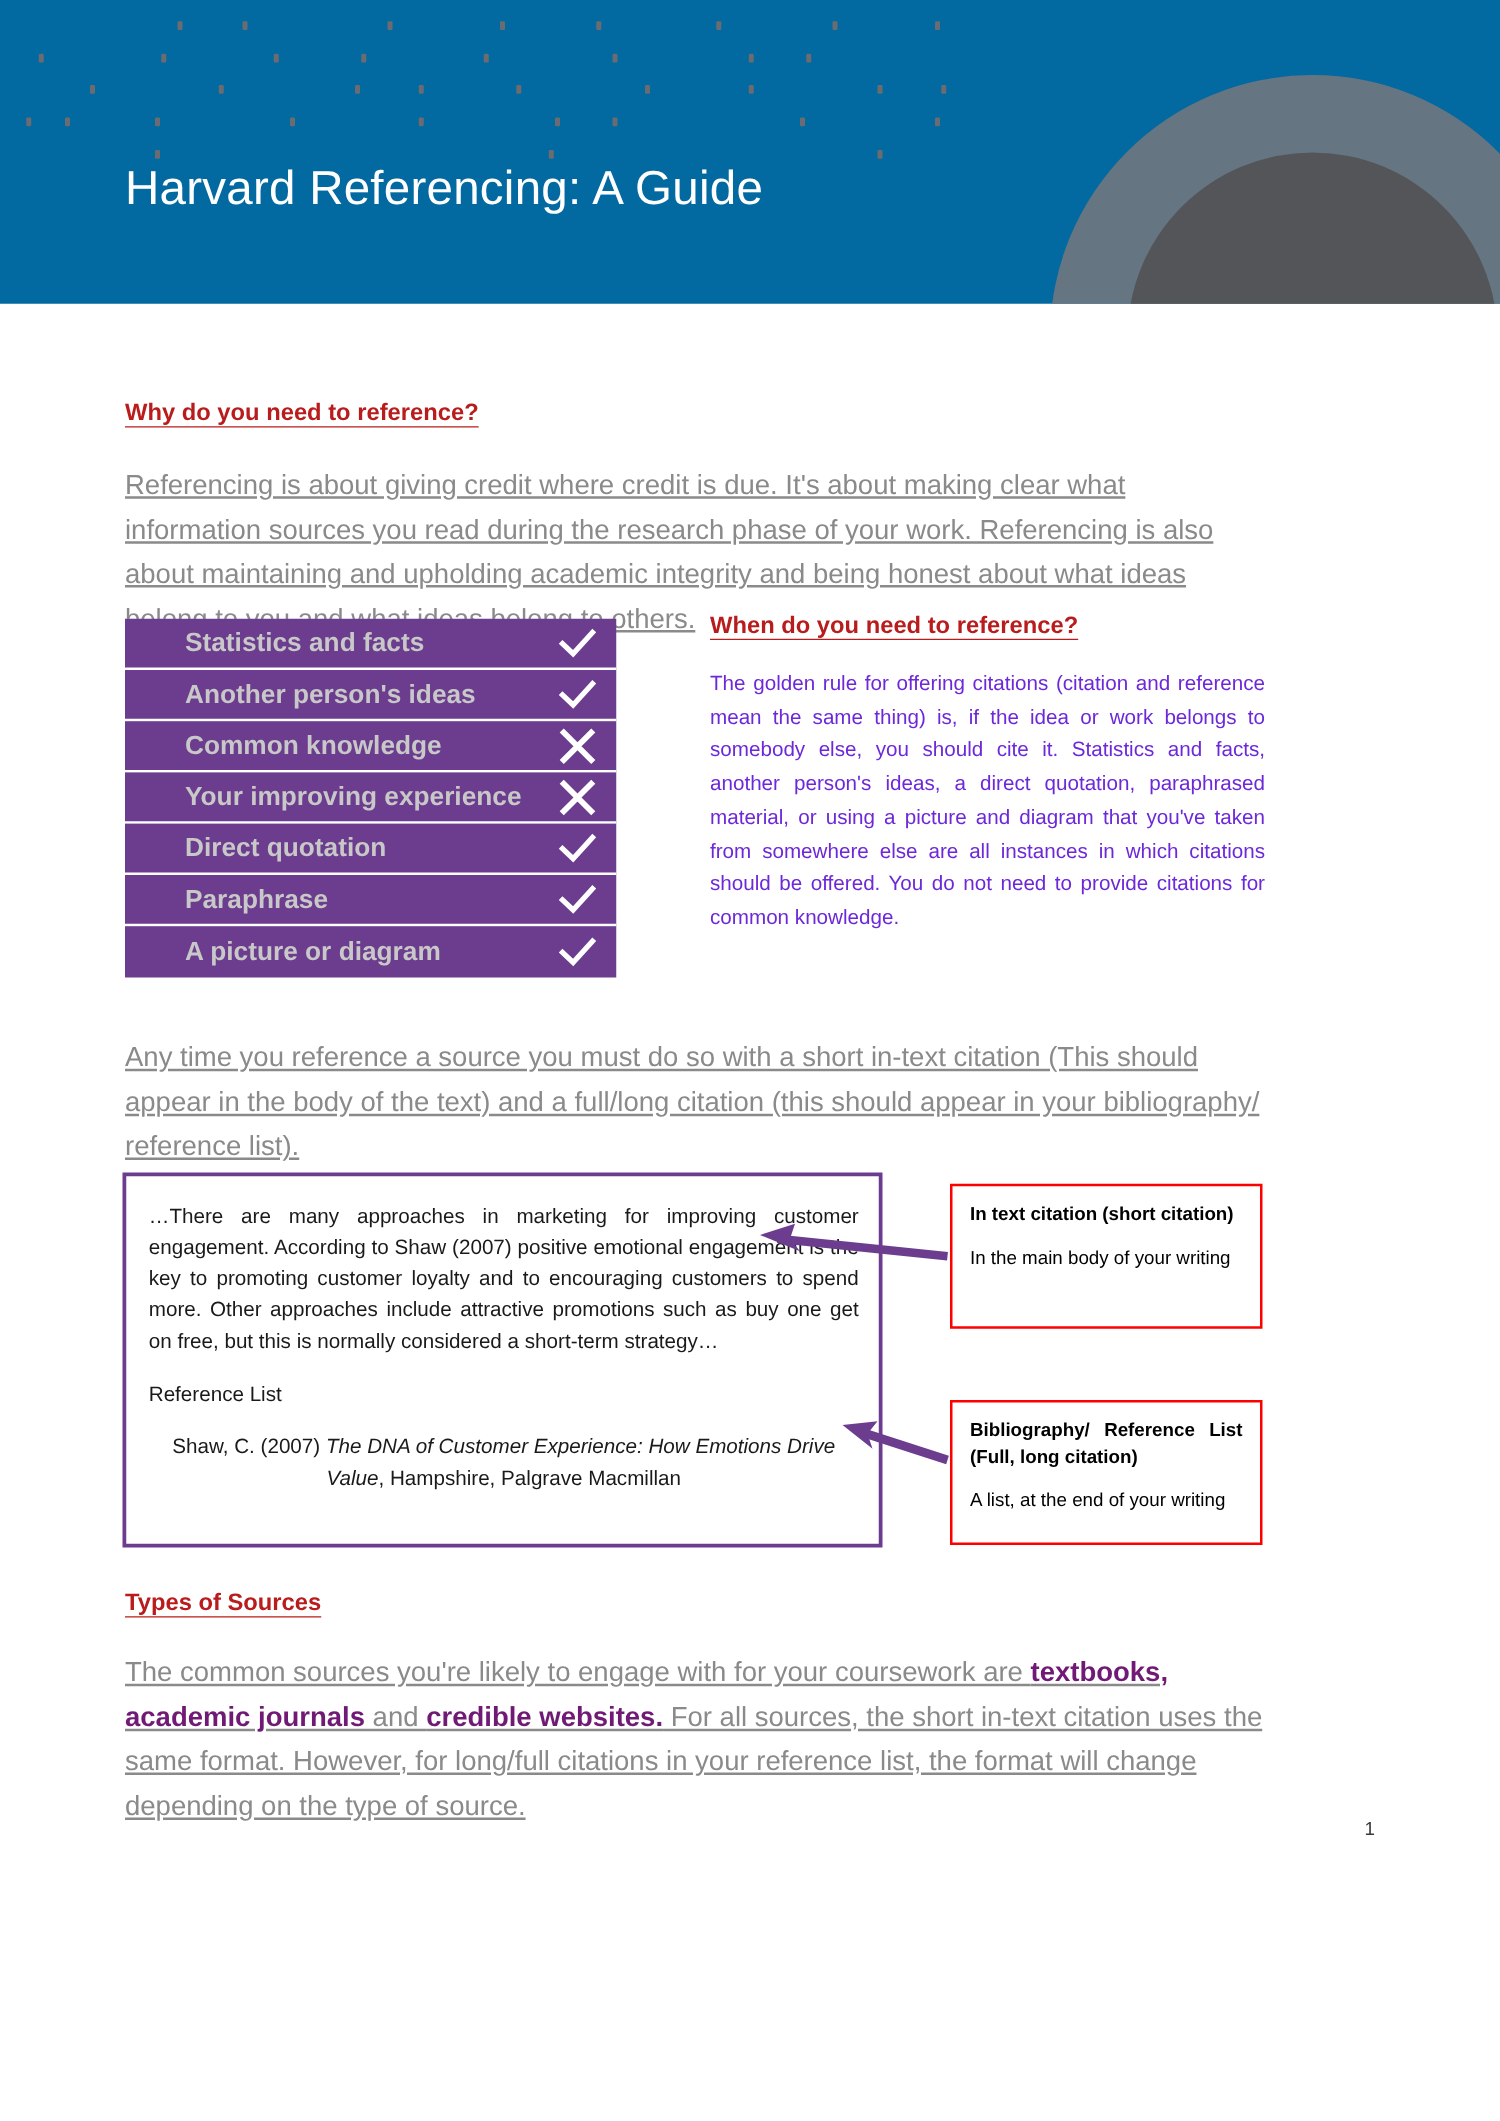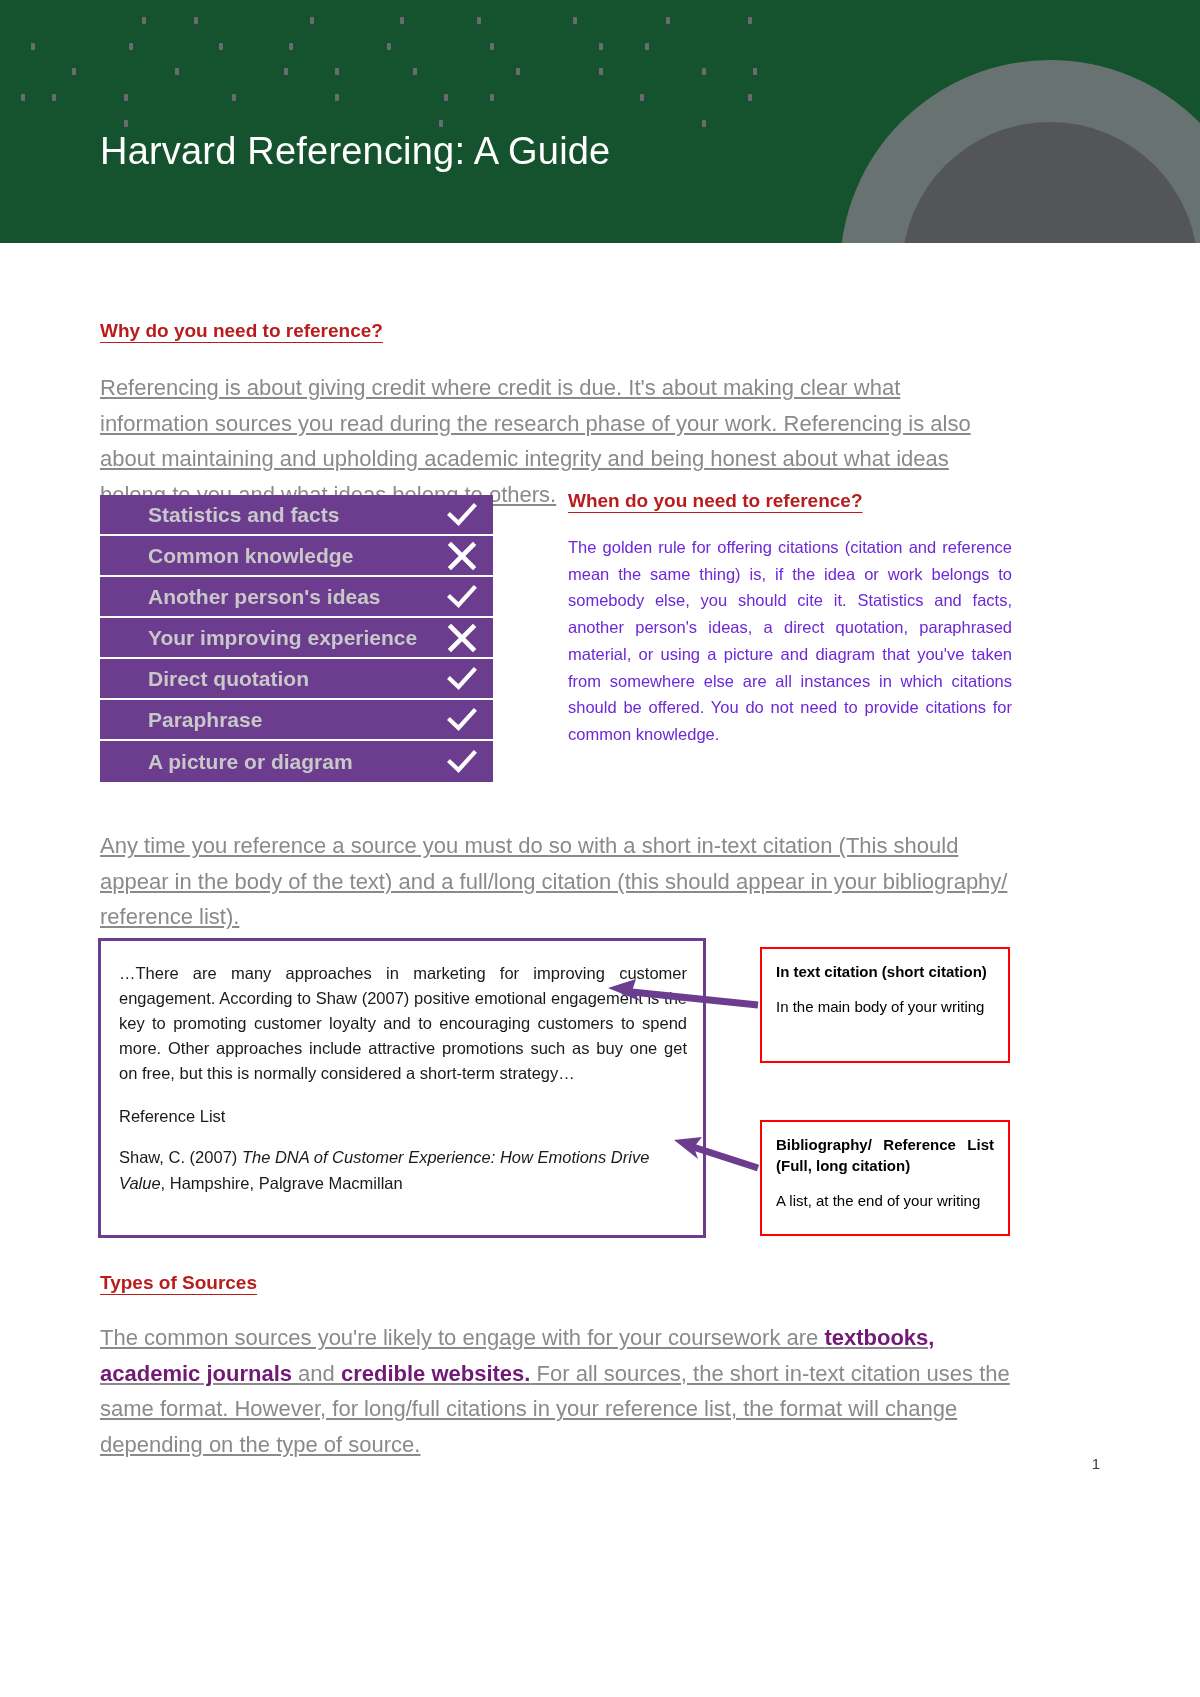--- a/index.html
+++ b/index.html
@@ -17,21 +17,21 @@
     height: 1697px;
     background: #ffffff;
     overflow: hidden;
   }
 
   
   .banner {
     position: relative;
     width: 1200px;
     height: 243px;
-    background: #14532d;
+    background: #0369a1;
     overflow: hidden;
   }
   .banner-rings {
     position: absolute;
     right: -60px;
     top: 60px;
     width: 420px;
     height: 420px;
     pointer-events: none;
   }
@@ -170,21 +170,21 @@
     line-height: 1.52;
     color: #1a1a1a;
     text-align: justify;
   }
   .example-box p.ref-label {
     margin-top: 18px;
     text-align: left;
   }
   .example-box p.ref-entry {
     margin-top: 16px;
-    text-align: left;
+    text-align: center;
   }
   .example-box em { font-style: italic; }
 
   
   .callout {
     position: absolute;
     width: 250px;
     border: 2px solid #ff0000;
     background: #ffffff;
     padding: 12px 14px 14px 14px;
@@ -294,32 +294,32 @@
   <div class="checklist" id="checklist">
       <div class="check-row">
         <span class="row-label">Statistics and facts</span>
         <span class="mark">
           <svg viewBox="0 0 34 34">
             <path d="M5 17 L13.5 25 L29 8" stroke="#ffffff" stroke-width="4.2" fill="none" stroke-linecap="square"></path>
           </svg>
         </span>
       </div>
       <div class="check-row">
+        <span class="row-label">Another person's ideas</span>
+        <span class="mark">
+          <svg viewBox="0 0 34 34">
+            <path d="M5 17 L13.5 25 L29 8" stroke="#ffffff" stroke-width="4.2" fill="none" stroke-linecap="square"></path>
+          </svg>
+        </span>
+      </div>
+      <div class="check-row">
         <span class="row-label">Common knowledge</span>
         <span class="mark">
           <svg viewBox="0 0 34 34">
             <path d="M6 6 L28 28 M28 6 L6 28" stroke="#ffffff" stroke-width="4.6" fill="none" stroke-linecap="square"></path>
-          </svg>
-        </span>
-      </div>
-      <div class="check-row">
-        <span class="row-label">Another person's ideas</span>
-        <span class="mark">
-          <svg viewBox="0 0 34 34">
-            <path d="M5 17 L13.5 25 L29 8" stroke="#ffffff" stroke-width="4.2" fill="none" stroke-linecap="square"></path>
           </svg>
         </span>
       </div>
       <div class="check-row">
         <span class="row-label">Your improving experience</span>
         <span class="mark">
           <svg viewBox="0 0 34 34">
             <path d="M6 6 L28 28 M28 6 L6 28" stroke="#ffffff" stroke-width="4.6" fill="none" stroke-linecap="square"></path>
           </svg>
         </span>

